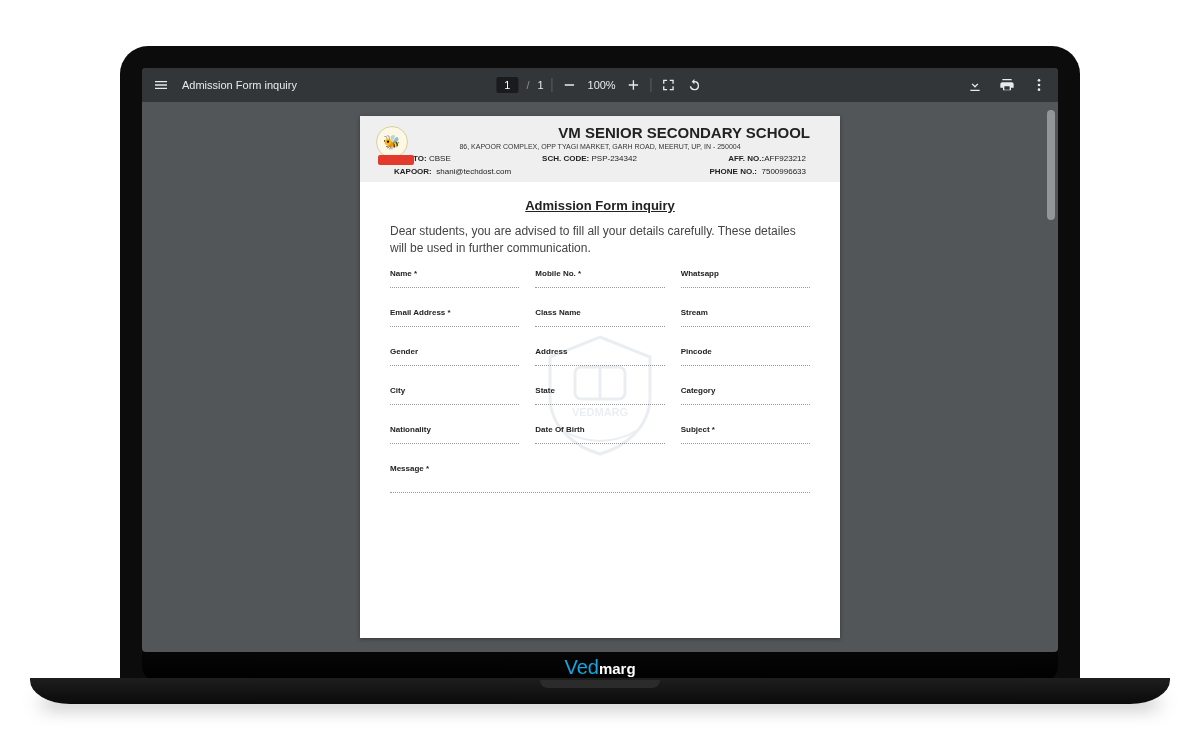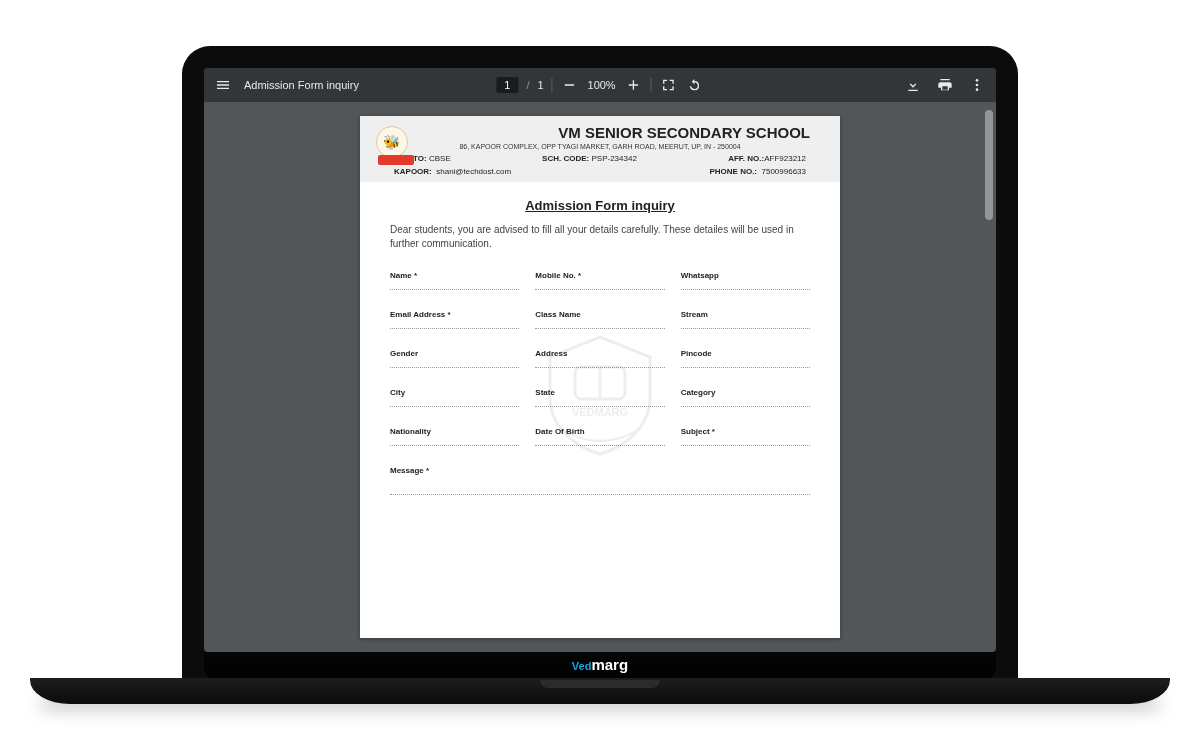--- a/index.html
+++ b/index.html
@@ -7,21 +7,21 @@
     background: #ffffff;
     font-family: Arial, Helvetica, sans-serif;
     width: 1200px;
     height: 750px;
     display: flex;
     flex-direction: column;
     align-items: center;
     justify-content: center;
   }
   .laptop {
-    width: 836px;
+    width: 960px;
     position: relative;
   }
   .bezel {
     background: #0c0c0c;
     border-radius: 28px 28px 0 0;
     padding: 22px 22px 0 22px;
   }
   .screen {
     width: 100%;
     height: 584px;
@@ -102,21 +102,21 @@
   .logo-ribbon{
     width:36px;height:10px;background:#e23b2e;border-radius:2px;
     margin:-3px auto 0 auto;
   }
   .school-name { text-align:right; font-weight:800; font-size:15px; letter-spacing:0; }
   .school-addr { text-align:center; font-size:7px; margin-top:2px; color:#333;}
   .hdr-row { display:flex; justify-content:space-between; font-size:8px; margin-top:4px; padding:0 4px; }
   .hdr-row span b{ font-weight:700; }
   .form-area { padding:10px 30px 10px 30px; flex:1; position:relative; }
   .form-title { text-align:center; font-size:13px; font-weight:700; text-decoration:underline; margin:6px 0 10px 0; }
-  .intro { font-size:10px; color:#444; line-height:1.4; margin-bottom:8px;}
+  .intro { font-size:12px; color:#444; line-height:1.4; }
   .fields { display:grid; grid-template-columns:1fr 1fr 1fr; column-gap:16px; row-gap:2px; }
   .field { display:flex; flex-direction:column; margin-bottom:6px;}
   .field-label{ font-weight:700; font-size:8px;margin-top:12px; }
   .field-line{ height:10px; border-bottom:1px dotted #999; }
   .msg-field{ grid-column:1 / span 3;}
   .msg-field .field-line{ height:20px;}
   .sign-row{ display:flex; justify-content:space-between; margin-top:30px; }
   .sign-box{ width:38%; }
   .sign-label{ font-weight:700; font-size:8px; margin-bottom:2px;}
   .sign-line{ border-bottom:1px dotted #999; height:10px;}
@@ -131,21 +131,21 @@
   .watermark svg{width:100%;height:100%;}
   .wm-text{ font-family:Arial; font-size:11px; fill:#2a4c6e; font-weight:800; text-anchor:middle;}
 
   .hinge {
     height:30px;
     background:linear-gradient(#060606,#000);
     border-radius:0 0 16px 16px;
     display:flex;align-items:flex-start;justify-content:center;
     padding-top:4px;
   }
-  .brand .ved{color:#12a7e0;font-weight:700;font-size:11px;text-align:right;}
+  .brand .ved{color:#12a7e0;font-weight:400;font-size:20px;text-align:right;}
   .brand .marg{color:#ffffff;font-weight:700;font-size:15px;letter-spacing:0;}
 
   .base{
     position:relative;
     height:26px;
     width:1140px;
     margin:0 auto;
     background:linear-gradient(#1e1e1e,#0a0a0a);
     border-radius:0 0 40px 40px / 0 0 24px 24px;
     box-shadow:0 12px 18px -10px rgba(0,0,0,0.5);

